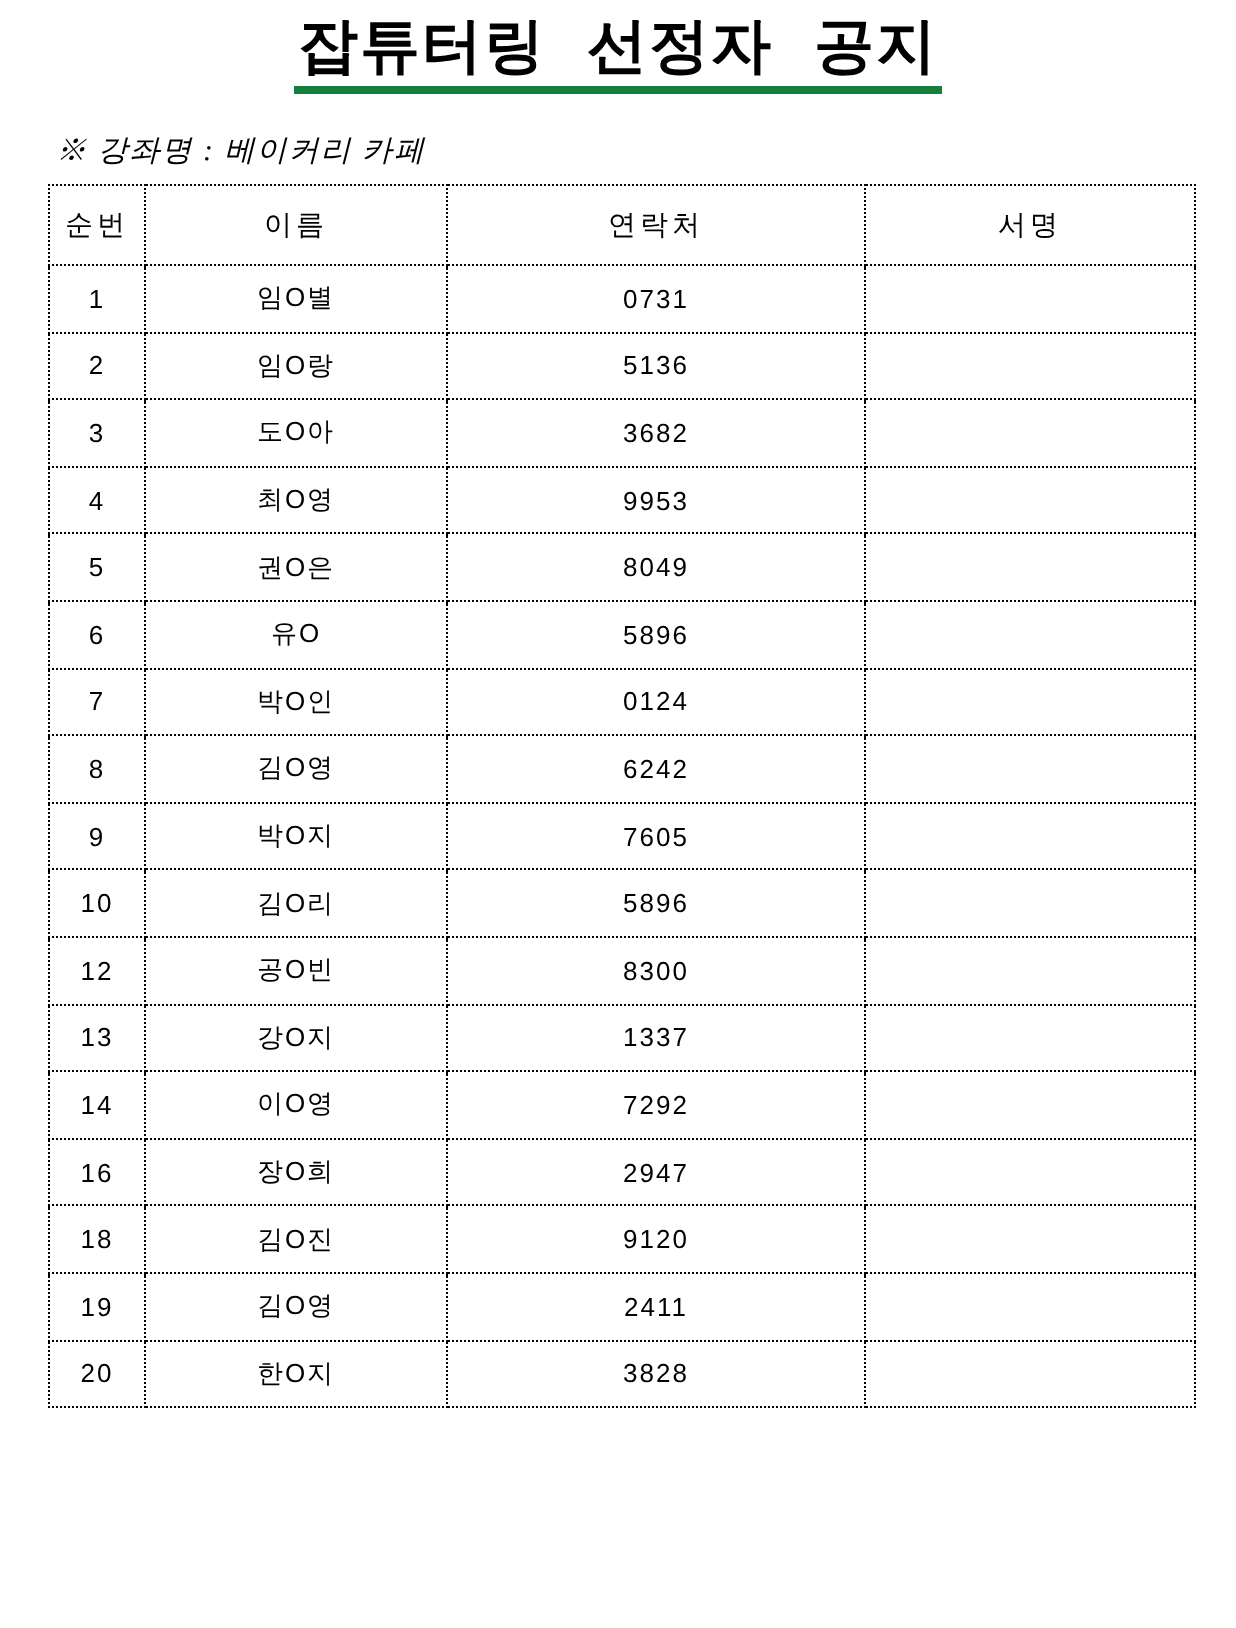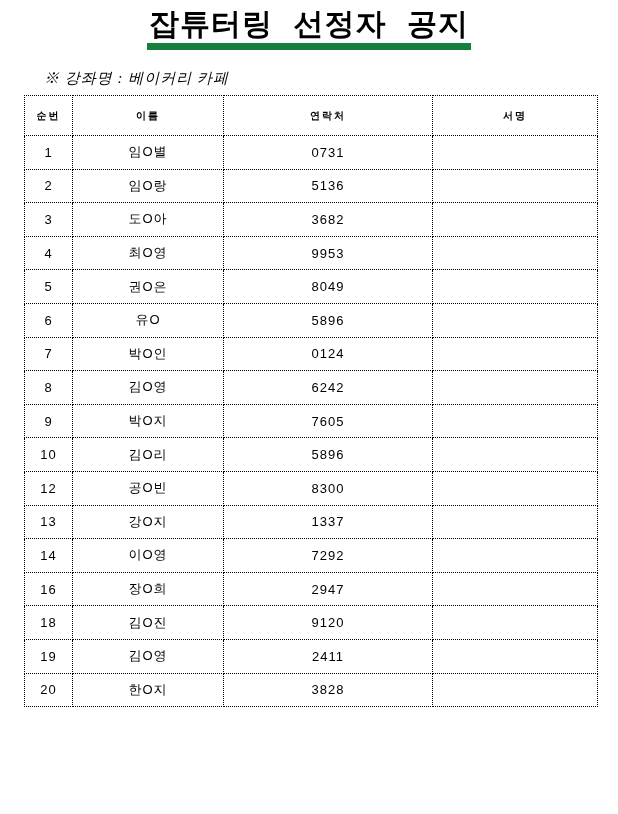--- a/index.html
+++ b/index.html
@@ -16,29 +16,29 @@
     padding-top:7px;
     font-family:"Liberation Serif",serif;
     font-weight:bold;
     font-size:30px;
     letter-spacing:1px;
     word-spacing:12px;
     line-height:1.1;
   }
   .title .title-text{
     display:inline-block;
-    border-bottom:7px solid #15803d;
+    border-bottom:4px solid #15803d;
     padding:0 2px 3px 2px;
     text-align:center;
   }
   .meta-row{
     display:flex;
     justify-content:space-between;
     align-items:baseline;
-    margin:19px 21px 0 44px;
+    margin:19px 21px 0 28px;
     font-family:"Liberation Serif",serif;
     font-style:italic;
     font-size:15px;
     white-space:nowrap;
   }
   .meta-row .course{letter-spacing:1px;}
   .meta-row .datetime{letter-spacing:0.5px;}
   table.roster{
     border-collapse:collapse;
     table-layout:fixed;
@@ -49,22 +49,22 @@
   table.roster td{
     border:1px dotted #000;
     padding:0;
     text-align:center;
     vertical-align:middle;
     overflow:hidden;
     background:#fff;
   }
   table.roster th{
     height:39px;
-    font-weight:bold;
-    font-size:10px;
+    font-weight:normal;
+    font-size:14px;
     letter-spacing:2px;
   }
   table.roster td{
     height:32.6px;
     font-size:13px;
     letter-spacing:1px;
   }
   col.c-no{width:48px;}
   col.c-name{width:151px;}
   col.c-contact{width:209px;}

